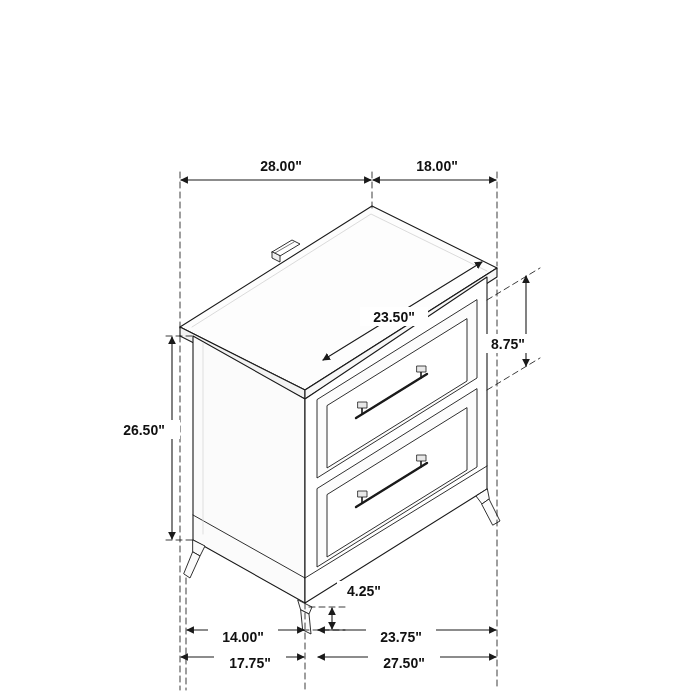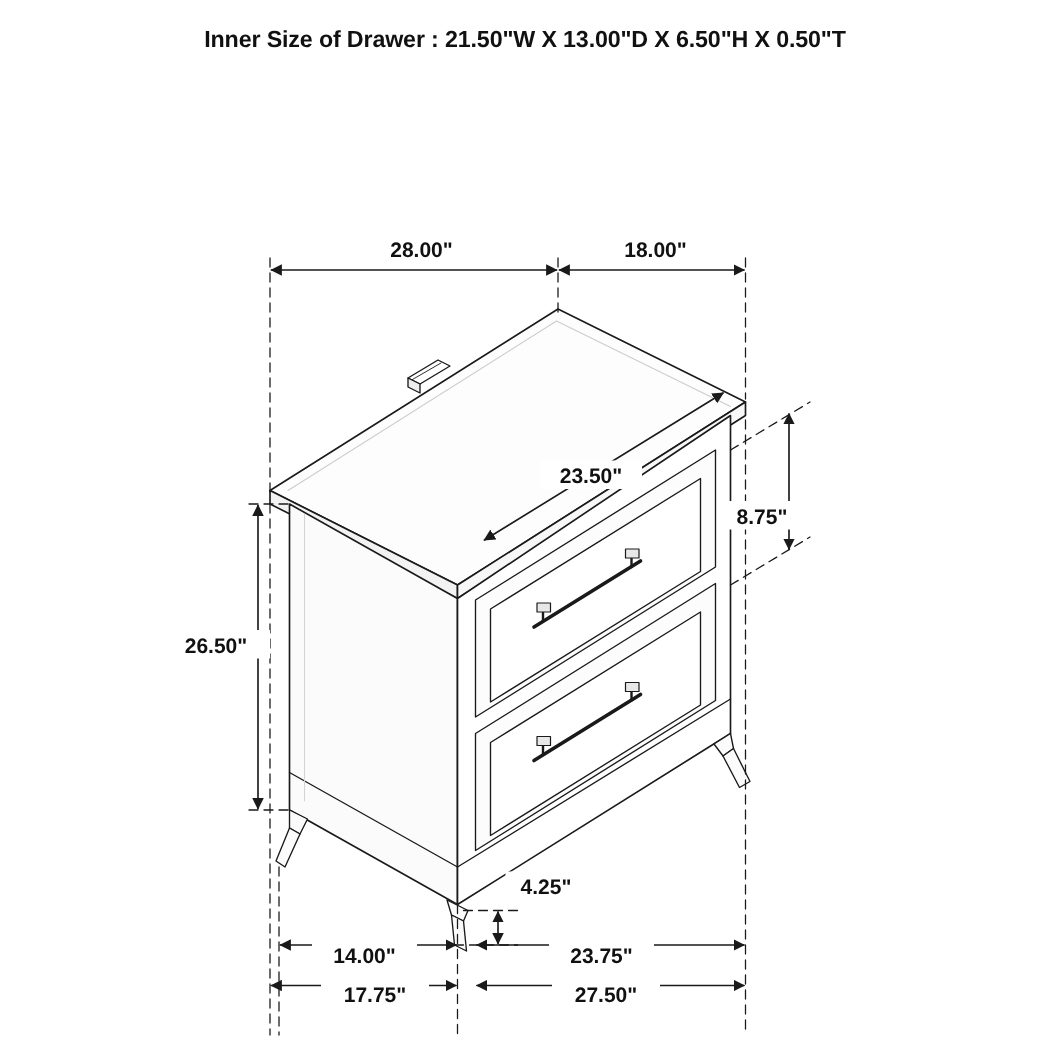--- a/index.html
+++ b/index.html
@@ -40,21 +40,20 @@
     font-size: 14px;
     font-weight: bold;
     fill: #111111;
   }
 </style>
 </head>
 <body>
 
 <div id="page">
 
-  <div id="title">Inner Size of Drawer : 21.50"W X 13.00"D X 6.50"H X 0.50"T</div>
 
   <svg id="diagram" width="700" height="700" viewBox="0 0 700 700">
 
     <g fill="none" stroke="#1a1a1a" stroke-width="1.1" stroke-linejoin="round" stroke-linecap="round">
 
       <g>
 
         <g>
           <path d="M180 327 L372 206 L497 268 L305 390 Z" fill="#fdfdfd" stroke="#1a1a1a"></path>
 

